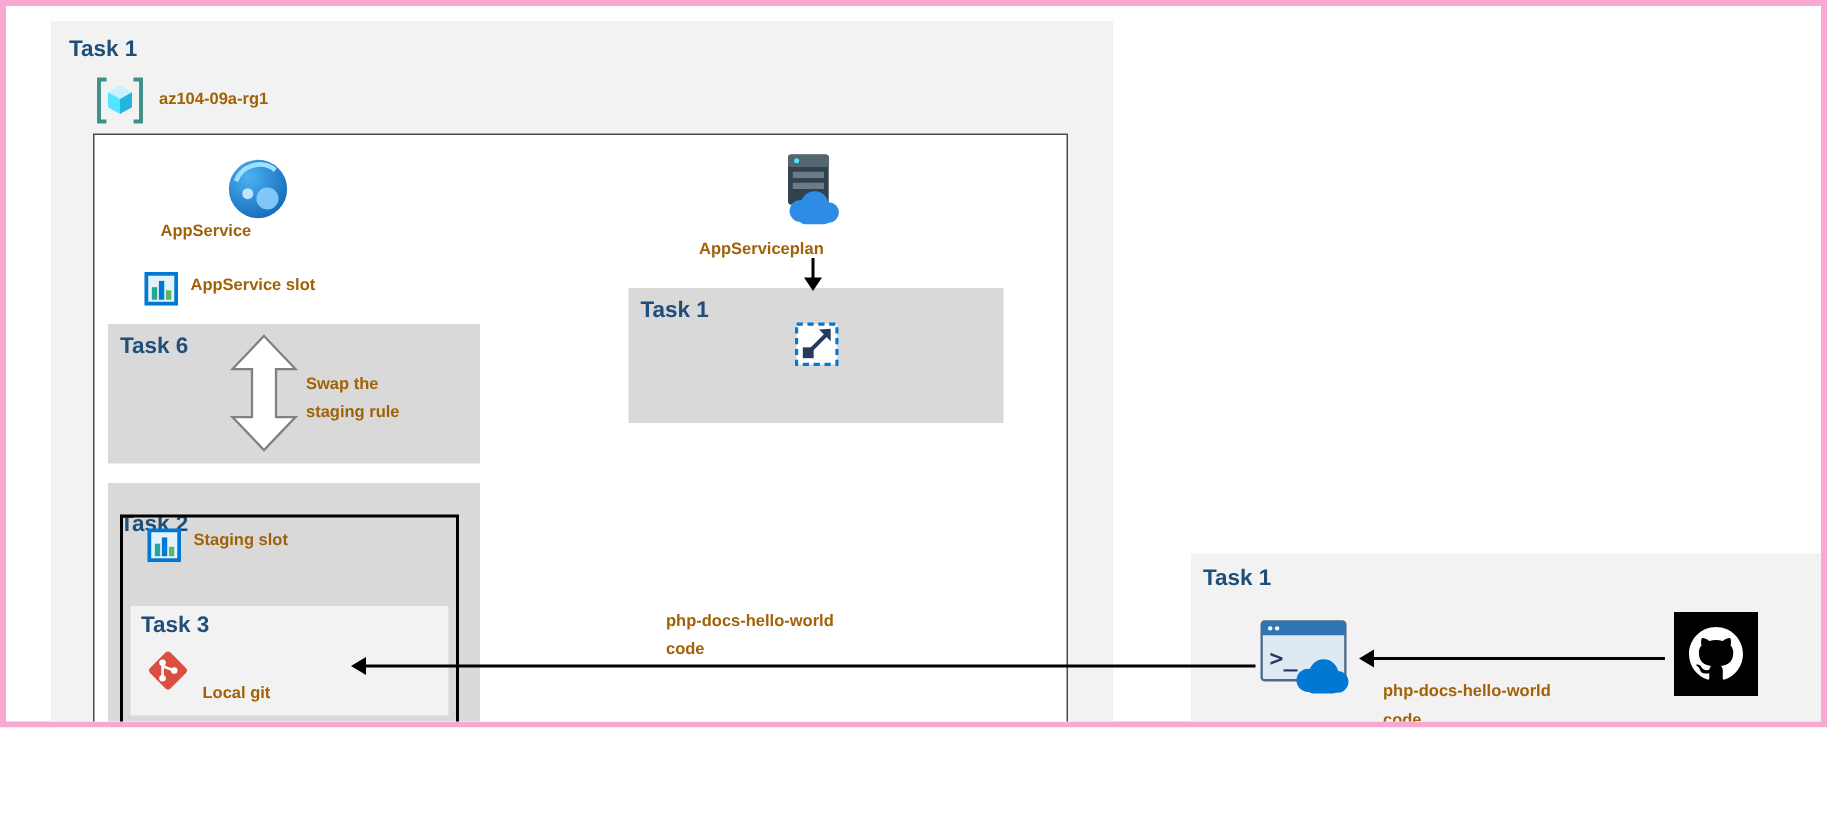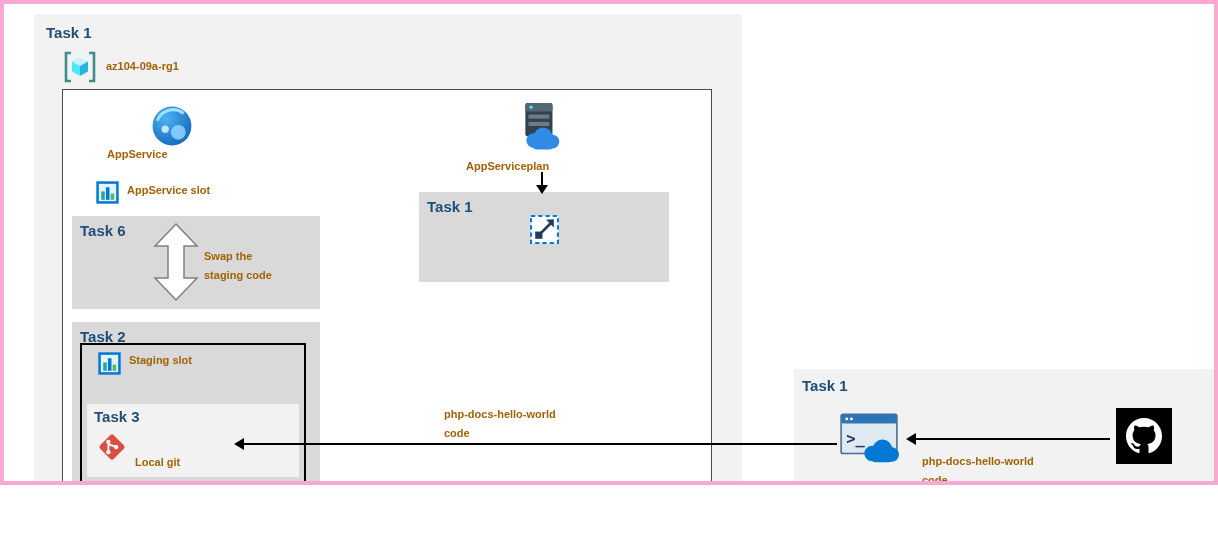--- a/index.html
+++ b/index.html
@@ -87,24 +87,24 @@
   <div class="lbl" style="left:123px;top:180px;">AppService slot</div>
 
   <div class="taskbox" style="left:68px;top:212px;width:248px;height:93px;"></div>
   <div class="task-label" style="left:76px;top:218px;">Task 6</div>
   <span class="icon" style="left:149px;top:217px;">
     <svg width="46" height="82" viewBox="0 0 46 80">
       <polygon points="23,2 44,24 31,24 31,56 44,56 23,78 2,56 15,56 15,24 2,24" fill="#ffffff" stroke="#808080" stroke-width="1.5"></polygon>
     </svg>
   </span>
   <div class="lbl prelines" style="left:200px;top:243px;width:112px;white-space:pre-line;">Swap the
-staging code</div>
+staging rule</div>
 
   <div class="taskbox" style="left:68px;top:318px;width:248px;height:170px;"></div>
-  <div class="task-label" style="left:76px;top:324px;">Task 2</div>
+  <div class="task-label" style="left:76px;top:337px;">Task 2</div>
   <div class="outline-box" style="left:76px;top:339px;width:226px;height:141px;"></div>
 
   <span class="icon" style="left:94px;top:348px;">
     <svg width="23" height="23" viewBox="0 0 22 22">
       <rect x="1.5" y="1.5" width="19" height="19" fill="#e3f2fb" stroke="#0078d4" stroke-width="2.4"></rect>
       <rect x="5" y="10" width="3.4" height="8" fill="#26a69a"></rect>
       <rect x="9.5" y="6" width="3.4" height="12" fill="#0078d4"></rect>
       <rect x="14" y="12" width="3.4" height="6" fill="#5bb75b"></rect>
     </svg>
   </span>

